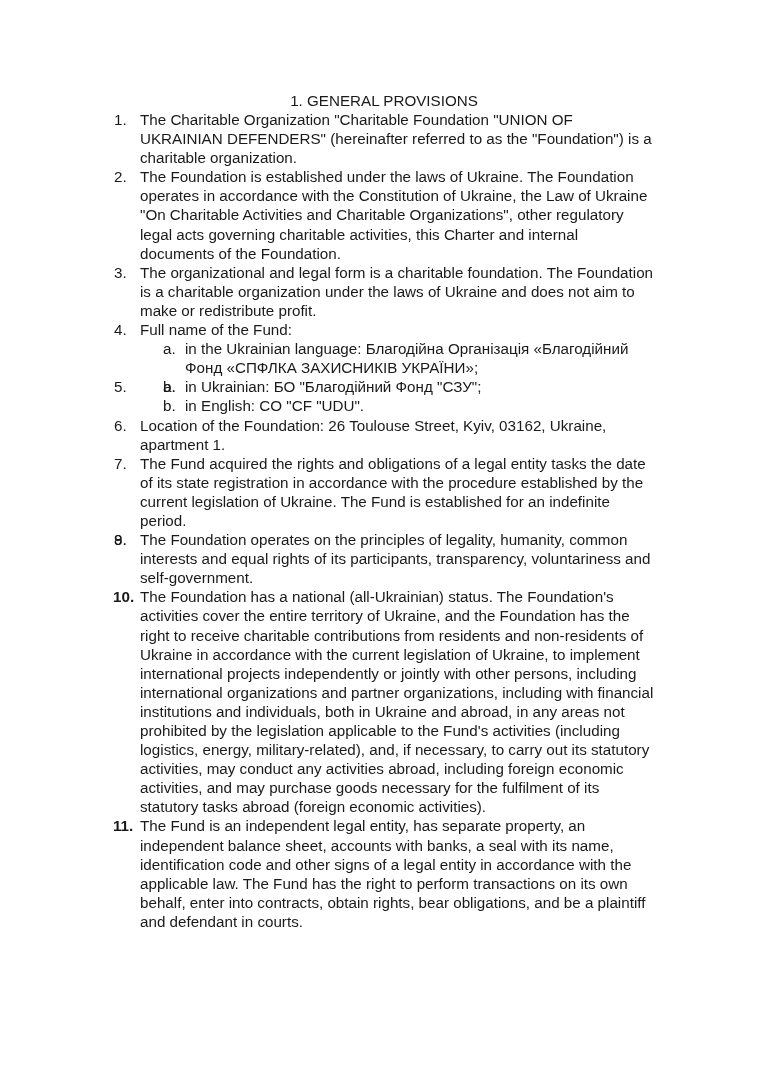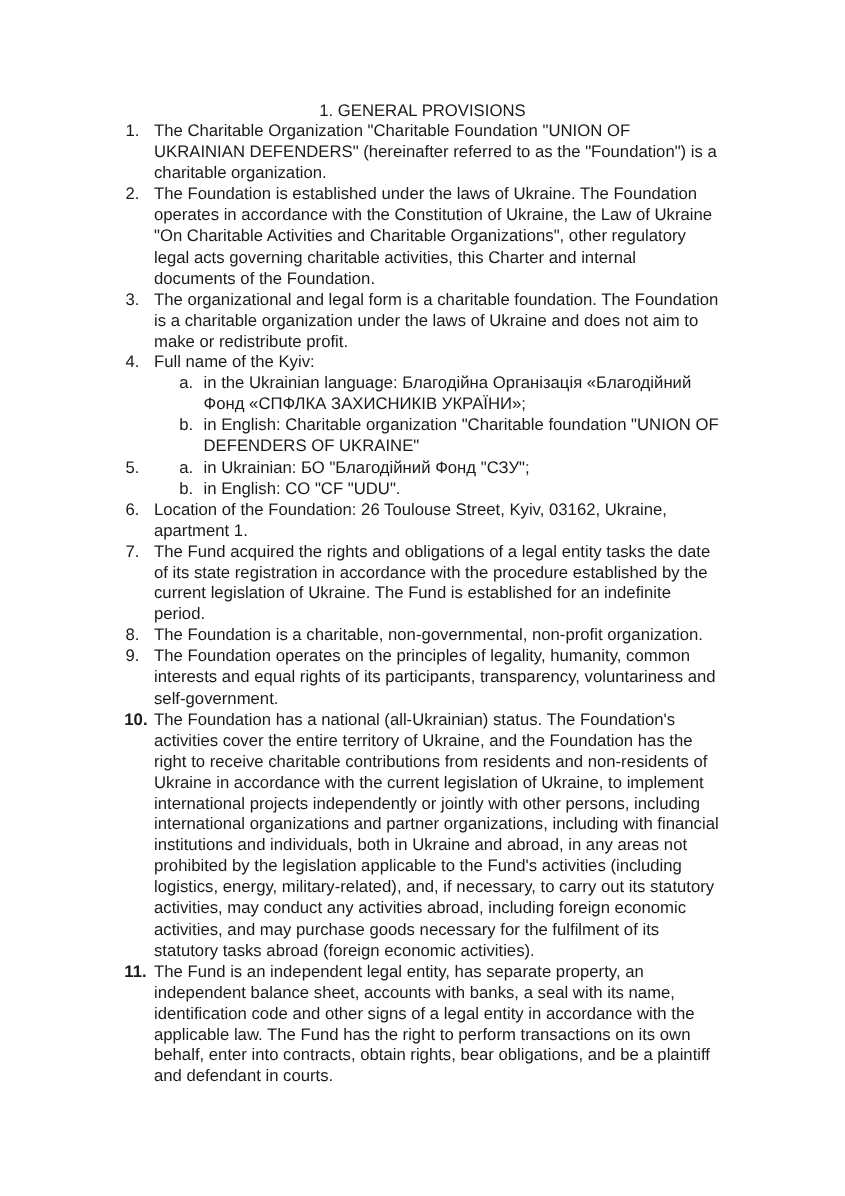--- a/index.html
+++ b/index.html
@@ -87,29 +87,28 @@
     <li class="item">
       <span class="num">2.</span>
       <span>The Foundation is established under the laws of Ukraine. The Foundation operates in accordance with the Constitution of Ukraine, the Law of Ukraine "On Charitable Activities and Charitable Organizations", other regulatory legal acts governing charitable activities, this Charter and internal documents of the Foundation.</span>
     </li>
     <li class="item">
       <span class="num">3.</span>
       <span>The organizational and legal form is a charitable foundation. The Foundation is a charitable organization under the laws of Ukraine and does not aim to make or redistribute profit.</span>
     </li>
     <li class="item">
       <span class="num">4.</span>
-      <span>Full name of the Kyiv:</span>
+      <span>Full name of the Fund:</span>
       <ol class="sublist">
         <li class="subitem">
           <span class="letter">a.</span>
           <span>in the Ukrainian language: Благодійна Організація «Благодійний Фонд «СПФЛКА ЗАХИСНИКІВ УКРАЇНИ»;</span>
         </li>
         <li class="subitem">
           <span class="letter">b.</span>
-          <span>in English: Charitable organization "Charitable foundation "UNION OF DEFENDERS OF UKRAINE"</span>
         </li>
       </ol>
     </li>
     <li class="item">
       <span class="num">5.</span>
       <ol class="sublist">
         <li class="subitem">
           <span class="letter">a.</span>
           <span>in Ukrainian: БО "Благодійний Фонд "СЗУ";</span>
         </li>
@@ -122,21 +121,20 @@
     <li class="item">
       <span class="num">6.</span>
       <span>Location of the Foundation: 26 Toulouse Street, Kyiv, 03162, Ukraine, apartment 1.</span>
     </li>
     <li class="item">
       <span class="num">7.</span>
       <span>The Fund acquired the rights and obligations of a legal entity tasks the date of its state registration in accordance with the procedure established by the current legislation of Ukraine. The Fund is established for an indefinite period.</span>
     </li>
     <li class="item">
       <span class="num">8.</span>
-      <span>The Foundation is a charitable, non-governmental, non-profit organization.</span>
     </li>
     <li class="item">
       <span class="num">9.</span>
       <span>The Foundation operates on the principles of legality, humanity, common interests and equal rights of its participants, transparency, voluntariness and self-government.</span>
     </li>
     <li class="item">
       <span class="num wide">10.</span>
       <span>The Foundation has a national (all-Ukrainian) status. The Foundation's activities cover the entire territory of Ukraine, and the Foundation has the right to receive charitable contributions from residents and non-residents of Ukraine in accordance with the current legislation of Ukraine, to implement international projects independently or jointly with other persons, including international organizations and partner organizations, including with financial institutions and individuals, both in Ukraine and abroad, in any areas not prohibited by the legislation applicable to the Fund's activities (including logistics, energy, military-related), and, if necessary, to carry out its statutory activities, may conduct any activities abroad, including foreign economic activities, and may purchase goods necessary for the fulfilment of its statutory tasks abroad (foreign economic activities).</span>
     </li>
     <li class="item">

